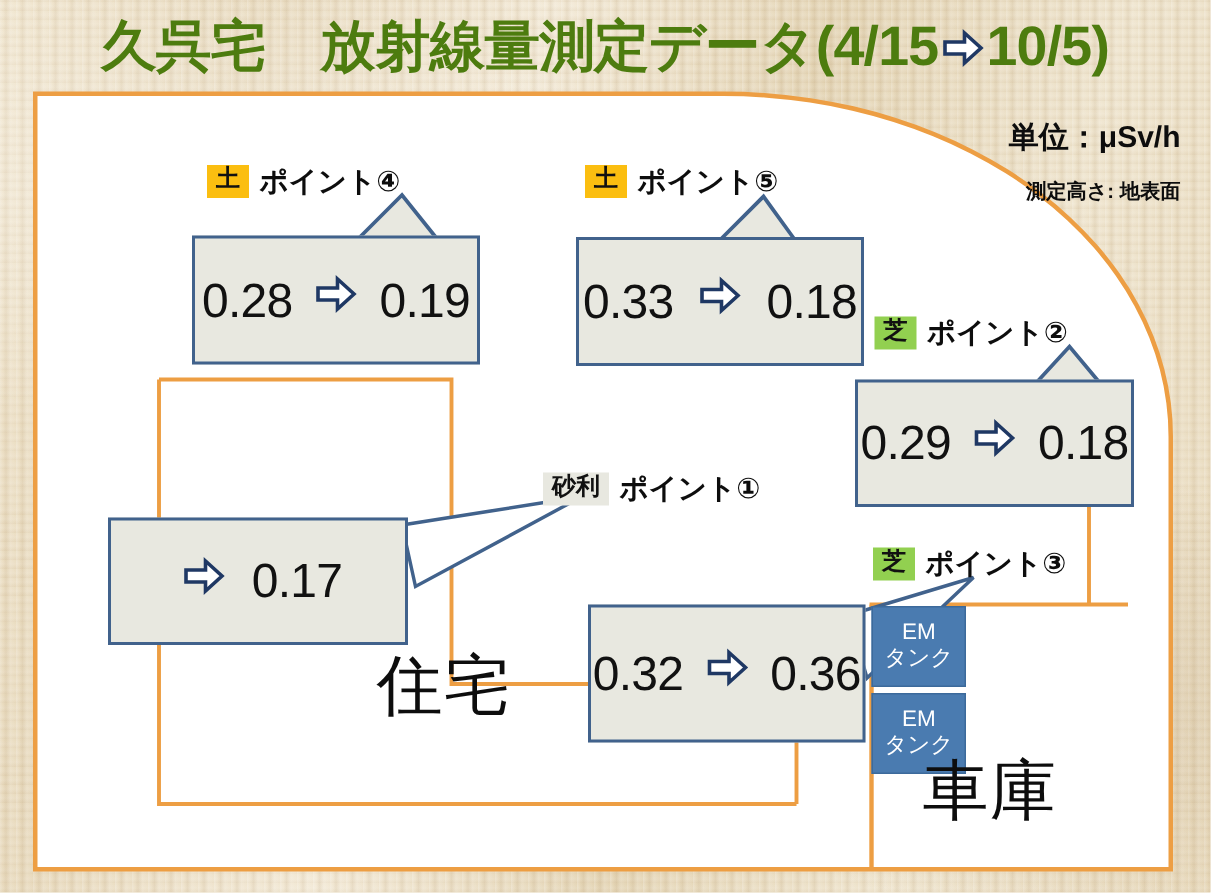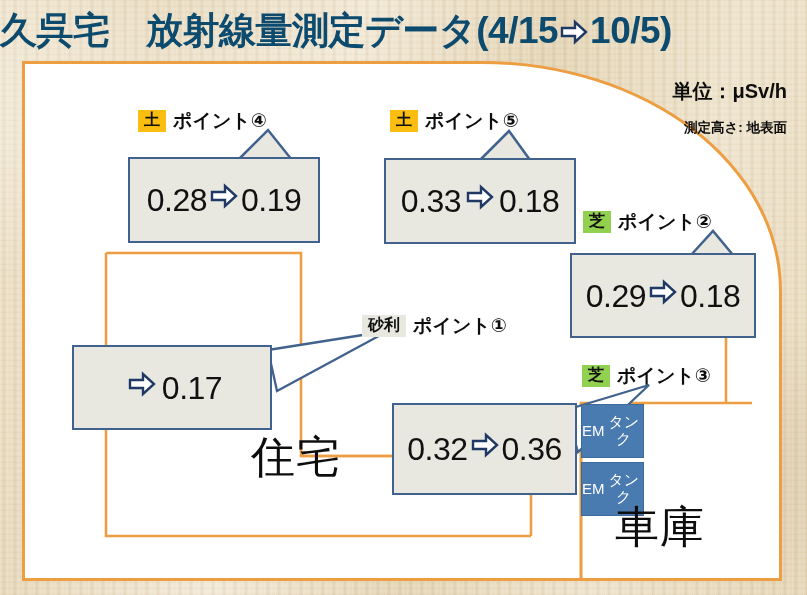--- a/index.html
+++ b/index.html
@@ -27,22 +27,22 @@
     content:"";position:absolute;inset:0;
     background:
       radial-gradient(ellipse 55% 40% at 12% 20%,rgba(255,255,255,.30),transparent 70%),
       radial-gradient(ellipse 45% 35% at 88% 78%,rgba(150,118,78,.13),transparent 72%),
       radial-gradient(ellipse 30% 60% at 50% 50%,rgba(255,252,240,.20),transparent 70%);
   }
 
   
   #title{
     position:absolute;left:0;top:3px;width:807px;height:56px;
-    text-align:left;line-height:56px;
-    font-size:37px;font-weight:bold;color:#0c4a6e;
+    text-align:center;line-height:56px;
+    font-size:37px;font-weight:bold;color:#4d7c0f;
     letter-spacing:-0.5px;white-space:nowrap;
   }
   #title .arrow-in{display:inline-block;vertical-align:-4px;margin:0 1px;}
 
   
   #plot{
     position:absolute;left:22px;top:61px;width:760px;height:520px;
     background:#ffffff;
     border:3px solid #ED9E43;
     border-top-right-radius:300px 230px;
@@ -57,41 +57,41 @@
   #unit .u1{font-size:20px;font-weight:bold;letter-spacing:0px;white-space:nowrap;}
   #unit .u2{font-size:13.5px;font-weight:bold;margin-top:14px;white-space:nowrap;}
 
   
   .callout{
     position:absolute;background:#E8E8E0;border:2.5px solid #41628C;
     box-sizing:border-box;display:flex;align-items:center;justify-content:center;
   }
   .callout .val{
     font-size:32px;color:#111;white-space:nowrap;display:flex;
-    align-items:flex-end;gap:0px;
+    align-items:center;gap:12px;
   }
   .callout .val .num{letter-spacing:-0.5px;}
   .callout .val .ar{display:inline-block;margin:0 2px;}
 
   
   .ptag{position:absolute;display:flex;align-items:center;gap:7px;white-space:nowrap;}
   .ptag .badge{
     display:inline-block;padding:1px 6px 2px 6px;font-size:16px;font-weight:bold;
     color:#111;line-height:1.15;
   }
   .ptag .badge.soil{background:#FBBE10;}
   .ptag .badge.lawn{background:#92D050;}
   .ptag .badge.gravel{background:#E8E8E0;margin-left:44px;}
   .ptag .plabel{font-size:19px;font-weight:bold;color:#0d0d0d;}
 
   
   .emtank{
     position:absolute;background:#4A7BB0;border:1.5px solid #3C6A9B;
     color:#fff;font-size:15px;font-weight:normal;text-align:center;
-    display:flex;flex-direction:row;align-items:center;justify-content:center;
+    display:flex;flex-direction:column;align-items:center;justify-content:center;
     line-height:1.12;box-sizing:border-box;
   }
   .emtank span{display:block;}
 
   
   .arealabel{position:absolute;font-size:44px;font-weight:normal;color:#0d0d0d;letter-spacing:1px;}
 
   svg.layer{position:absolute;left:0;top:0;width:807px;height:595px;overflow:visible;}
 </style>
 </head>

